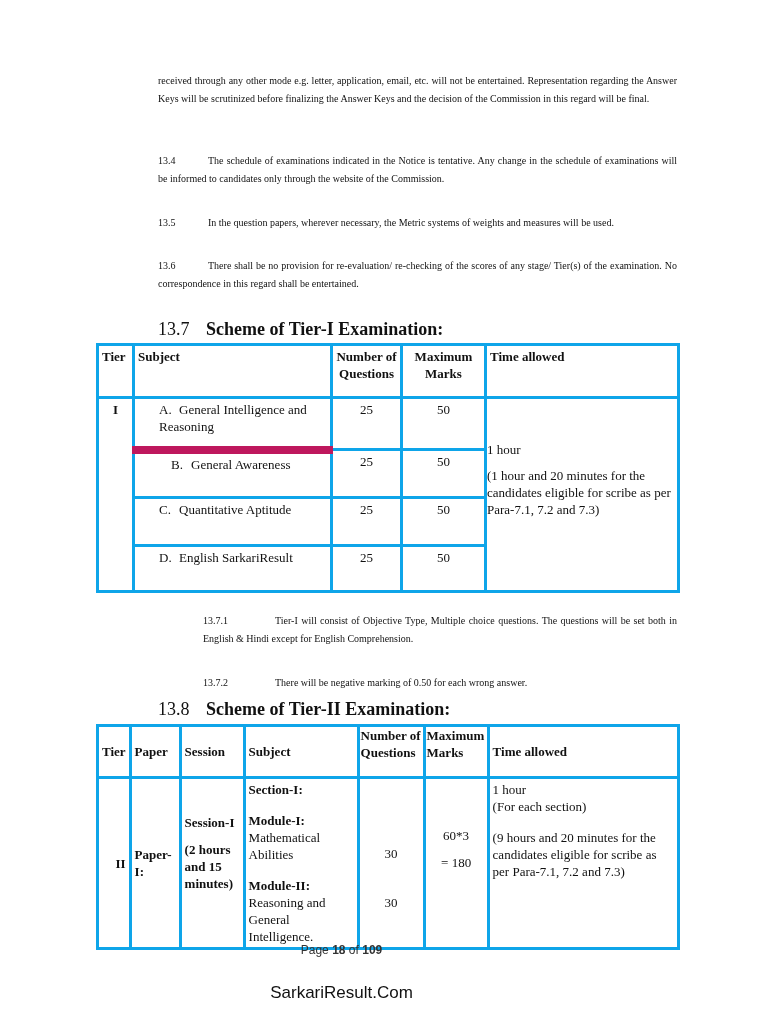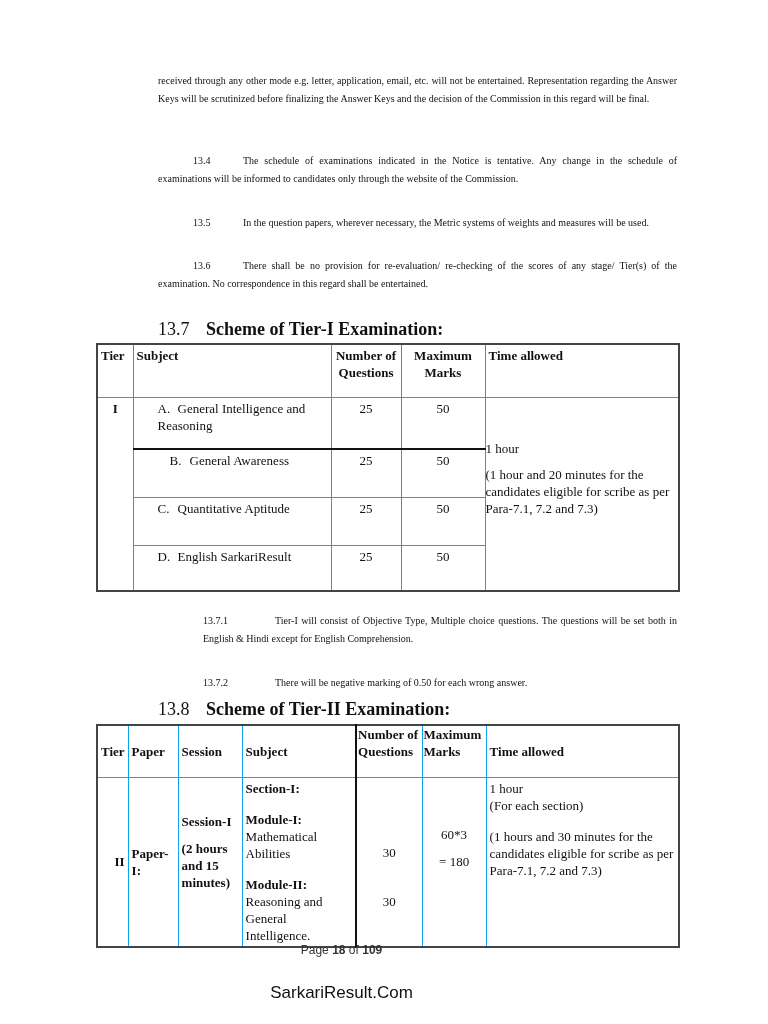--- a/index.html
+++ b/index.html
@@ -1,25 +1,25 @@
 <!DOCTYPE html>
 <html><head>
 <meta charset="utf-8">
 <style>
   html, body { margin:0; padding:0; background:#ffffff; }
   body { width:768px; height:1024px; position:relative; overflow:hidden;
          font-family:"Liberation Serif", serif; color:#111; }
   .p { position:absolute; left:158px; width:519px; font-size:10px; line-height:18.3px; text-align:justify; }
   .p.indent { left:203px; width:474px; }
-  .num { display:inline-block; width:50px;margin-left:35px; }
+  .num { display:inline-block; width:50px; }
   .num2 { display:inline-block; width:72px; }
   .heading { position:absolute; font-size:18px; font-weight:bold; }
   .heading .n { font-weight:normal; display:inline-block; width:48px; }
   table { position:absolute; border-collapse:collapse; font-size:13px; line-height:17px; }
-  td, th { border:1px solid #0ea5e9; vertical-align:top; padding:2px 3px; }
+  td, th { border:3px solid #0ea5e9; vertical-align:top; padding:2px 3px; }
   th { font-weight:bold; text-align:left; }
   .c { text-align:center; }
   #t1 { left:96px; top:343px; width:584px; border:2px solid #444; }
   #t2 { left:96px; top:724px; width:584px; border:2px solid #444; }
   .footer { position:absolute; left:0; width:683px; text-align:center; }
   .pg { top:943px; font-family:"Liberation Sans", sans-serif; font-size:12px; color:#333; }
   .pg b { font-weight:bold; }
   .wm { top:983px; font-family:"Liberation Sans", sans-serif; font-size:17px; color:#111; }
   .sub-label { display:inline-block; width:20px; }
 </style>
@@ -56,21 +56,21 @@
     <td rowspan="4" class="c" style="font-weight:bold;">I</td>
     <td style="padding-left:24px;"><span class="sub-label">A.</span><span>General Intelligence and Reasoning</span></td>
     <td class="c">25</td>
     <td class="c">50</td>
     <td rowspan="4" style="vertical-align:middle; padding-left:0;">
       <div>1 hour</div>
       <div style="margin-top:9px; padding-bottom:30px;">(1 hour and 20 minutes for the candidates eligible for scribe as per Para-7.1, 7.2 and 7.3)</div>
     </td>
   </tr>
   <tr style="height:48px; border-top:2px solid #111;">
-    <td style="padding-left:36px; border-top:1px solid #be185d;"><span class="sub-label">B.</span><span>General Awareness</span></td>
+    <td style="padding-left:36px; border-top:8px solid #be185d;"><span class="sub-label">B.</span><span>General Awareness</span></td>
     <td class="c" style="border-top:2px solid #111;">25</td>
     <td class="c" style="border-top:2px solid #111;">50</td>
   </tr>
   <tr style="height:48px;">
     <td style="padding-left:24px;"><span class="sub-label">C.</span><span>Quantitative Aptitude</span></td>
     <td class="c">25</td>
     <td class="c">50</td>
   </tr>
   <tr style="height:46px;">
     <td style="padding-left:24px;"><span class="sub-label">D.</span><span>English SarkariResult</span></td>
@@ -124,21 +124,21 @@
       <div style="margin-top:64px;">30</div>
       <div style="margin-top:32px;">30</div>
     </td>
     <td class="c">
       <div style="margin-top:46px;">60*3</div>
       <div style="margin-top:10px;">= 180</div>
     </td>
     <td>
       <div>1 hour</div>
       <div>(For each section)</div>
-      <div style="margin-top:14px;">(1 hours and 30 minutes for the candidates eligible for scribe as per Para-7.1, 7.2 and 7.3)</div>
+      <div style="margin-top:14px;">(9 hours and 20 minutes for the candidates eligible for scribe as per Para-7.1, 7.2 and 7.3)</div>
     </td>
   </tr>
 </tbody>
   </table>
 
 <div class="footer pg">
   <span>Page</span>
   <b>18</b>
   <span>of</span>
   <b>109</b>

